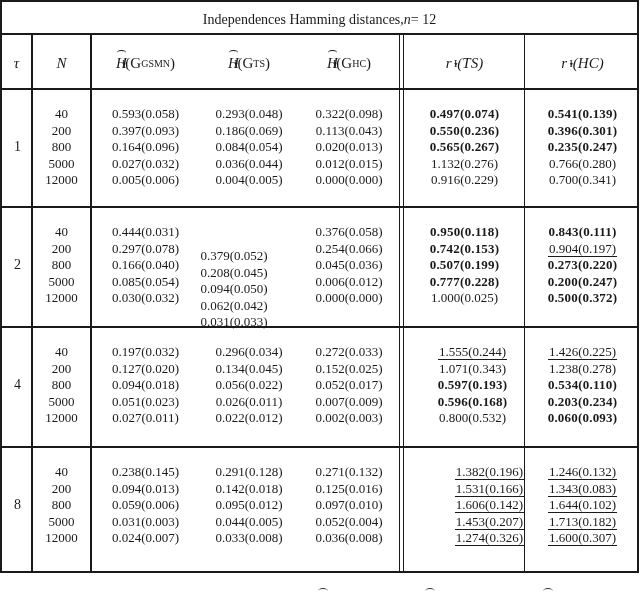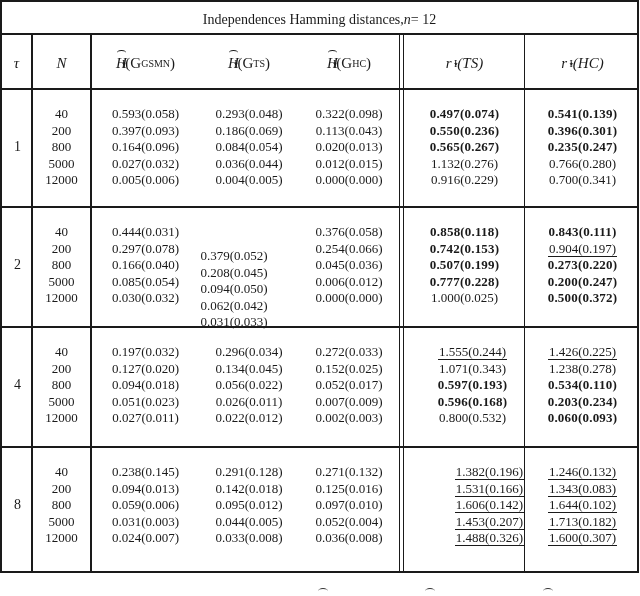--- a/index.html
+++ b/index.html
@@ -164,21 +164,21 @@
           <div class="cell"><span>0.031(0.033)</span></div>
         </div>
         <div class="col" style="left: 297px; width: 100px; top: 18px;">
           <div class="cell"><span>0.376(0.058)</span></div>
           <div class="cell"><span>0.254(0.066)</span></div>
           <div class="cell"><span>0.045(0.036)</span></div>
           <div class="cell"><span>0.006(0.012)</span></div>
           <div class="cell"><span>0.000(0.000)</span></div>
         </div>
         <div class="col" style="left: 403px; width: 119px; top: 18px;">
-          <div class="cell"><span class="b">0.858(0.118)</span></div>
+          <div class="cell"><span class="b">0.950(0.118)</span></div>
           <div class="cell"><span class="b">0.742(0.153)</span></div>
           <div class="cell"><span class="b">0.507(0.199)</span></div>
           <div class="cell"><span class="b">0.777(0.228)</span></div>
           <div class="cell"><span>1.000(0.025)</span></div>
         </div>
         <div class="col" style="left: 524px; width: 113px; top: 18px;">
           <div class="cell"><span class="b">0.843(0.111)</span></div>
           <div class="cell"><span class="u">0.904(0.197)</span></div>
           <div class="cell"><span class="b">0.273(0.220)</span></div>
           <div class="cell"><span class="b">0.200(0.247)</span></div>
@@ -258,21 +258,21 @@
           <div class="cell"><span>0.125(0.016)</span></div>
           <div class="cell"><span>0.097(0.010)</span></div>
           <div class="cell"><span>0.052(0.004)</span></div>
           <div class="cell"><span>0.036(0.008)</span></div>
         </div>
         <div class="col" style="left: 403px; width: 119px; top: 18px; text-align: right;">
           <div class="cell"><span class="u">1.382(0.196)</span></div>
           <div class="cell"><span class="u">1.531(0.166)</span></div>
           <div class="cell"><span class="u">1.606(0.142)</span></div>
           <div class="cell"><span class="u">1.453(0.207)</span></div>
-          <div class="cell"><span class="u">1.488(0.326)</span></div>
+          <div class="cell"><span class="u">1.274(0.326)</span></div>
         </div>
         <div class="col" style="left: 524px; width: 113px; top: 18px; text-decoration: underline;">
           <div class="cell"><span class="u">1.246(0.132)</span></div>
           <div class="cell"><span class="u">1.343(0.083)</span></div>
           <div class="cell"><span class="u">1.644(0.102)</span></div>
           <div class="cell"><span class="u">1.713(0.182)</span></div>
           <div class="cell"><span class="u">1.600(0.307)</span></div>
         </div>
       </div>
     </div>

